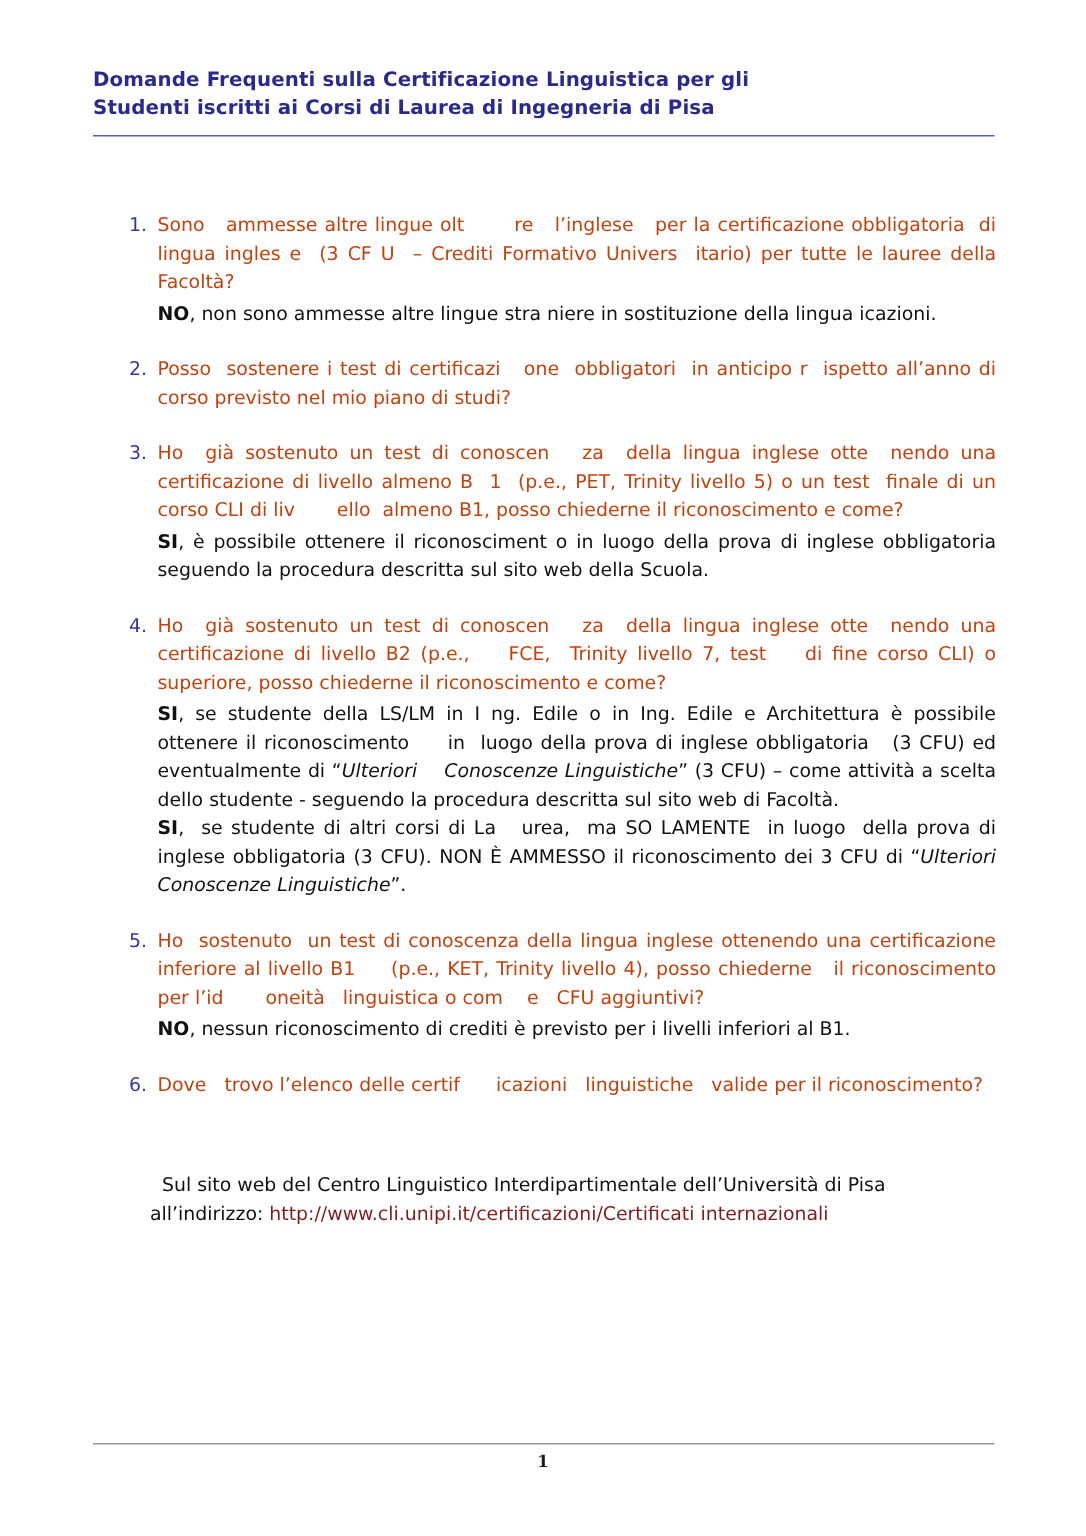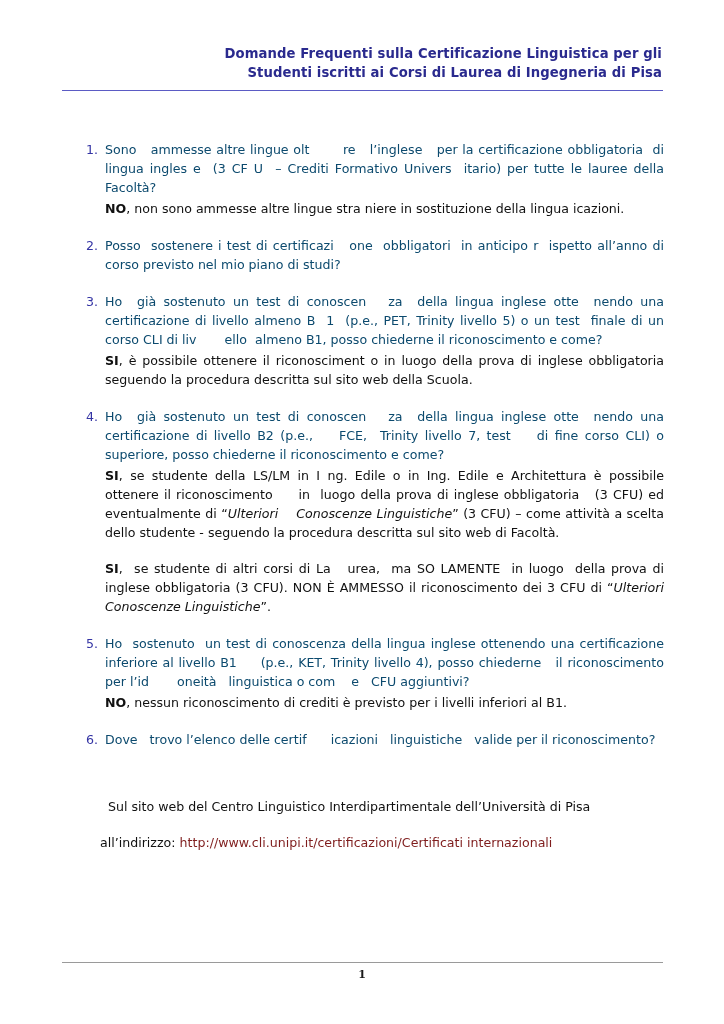--- a/index.html
+++ b/index.html
@@ -28,21 +28,21 @@
     left: 62px;
     top: 44px;
     width: 600px;
   }
   .doc-title {
     margin: 0;
     font-size: 13.2px;
     line-height: 19px;
     font-weight: bold;
     color: #2a2a8e;
-    text-align: right;
+    text-align: left;
     letter-spacing: 0.1px;
   }
   .doc-title .t-line { display: block; }
   .header-rule {
     position: absolute;
     left: 62px;
     top: 90px;
     width: 601px;
     height: 0;
     border-top: 1.6px solid #5b5bc4;
@@ -69,35 +69,35 @@
     flex: 0 0 auto;
     width: 19px;
     color: #3434a4;
     font-size: 12.6px;
     line-height: 19px;
     text-align: left;
   }
   .question {
     flex: 1 1 auto;
     margin: 0;
-    color: #0c4a6e;
+    color: #c2410c;
     font-size: 12.6px;
     line-height: 19px;
     text-align: justify;
     white-space: pre-wrap;
   }
   .answer {
     margin: 2px 0 0 19px;
     color: #111111;
     font-size: 12.6px;
     line-height: 19px;
     text-align: justify;
     white-space: pre-wrap;
   }
-  .answer + .answer { margin-top: 17px; }
+  .answer + .answer { margin-top: 0; }
   .answer b { font-weight: bold; }
   .answer i { font-style: italic; }
 
   
   .answer.plain-indent { margin-left: 22px; margin-top: 48px; }
   .answer.tight-indent { margin-left: 14px; }
 
   .link {
     color: #7f1d1d;
     text-decoration: none;

